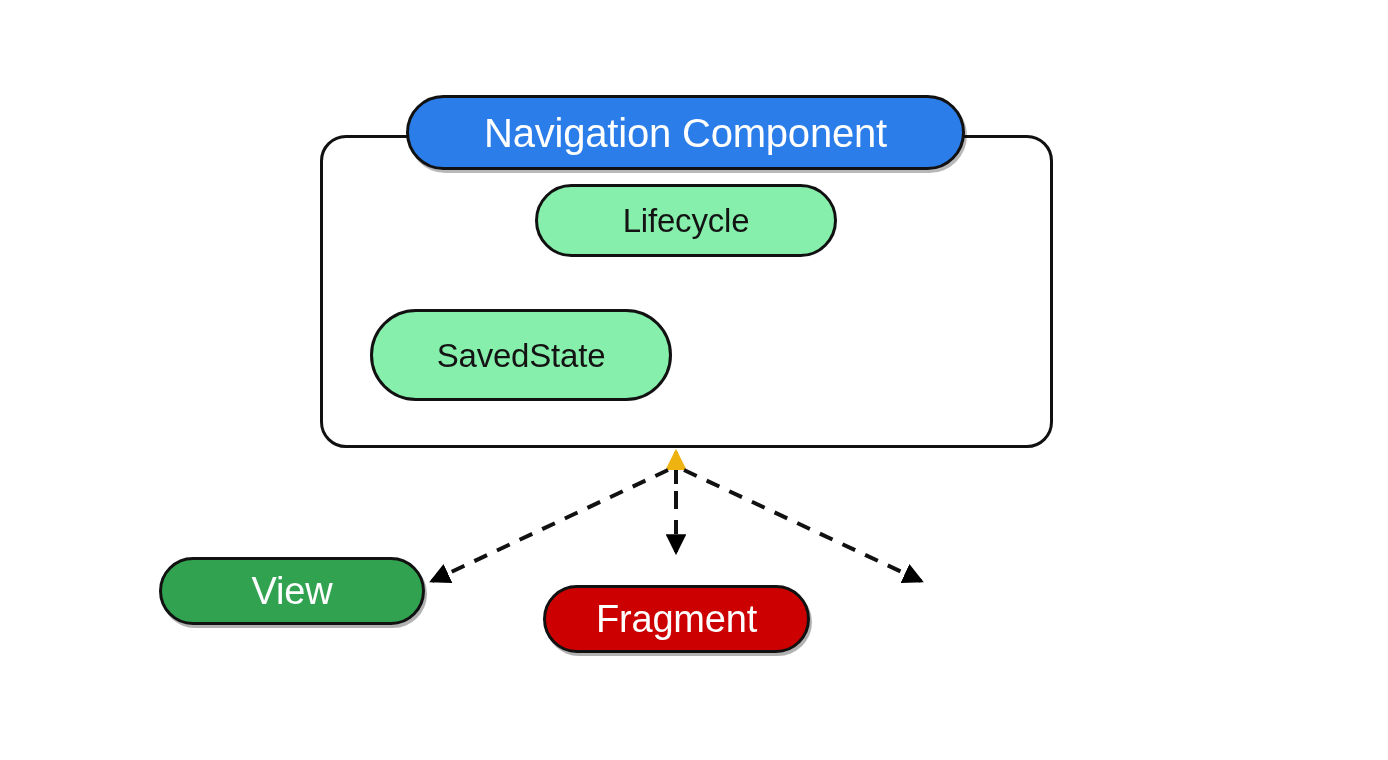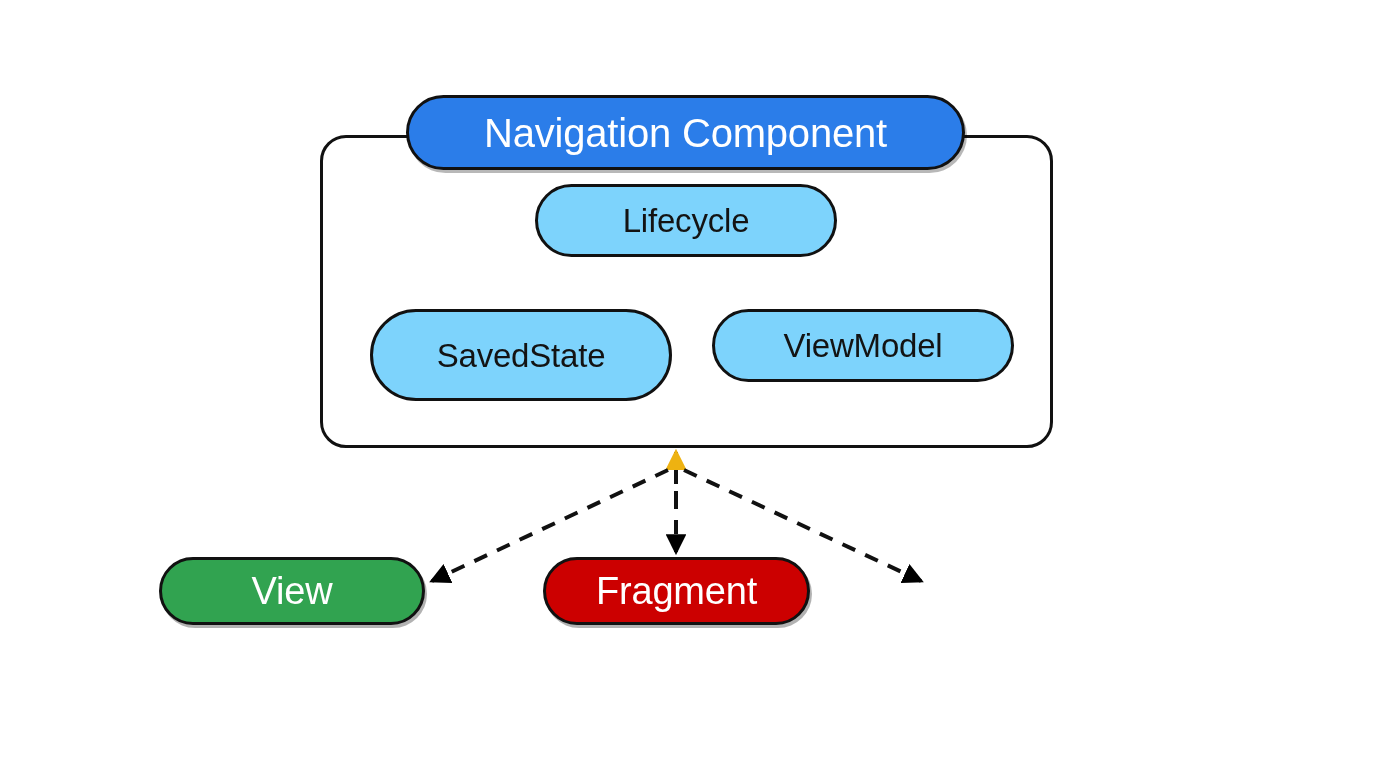--- a/index.html
+++ b/index.html
@@ -43,40 +43,41 @@
     border-radius: 26px;
     background: transparent;
   }
 
   
   .pill {
     border-radius: 999px;
     border: 3px solid #111111;
   }
   .pill-outline {
-    background: #7dd3fc;
+    background: #86efac;
     color: #131313;
   }
 
   .pill-title {
     background: #2b7de9;
     color: #ffffff;
     box-shadow: 2px 3px 0 rgba(0,0,0,0.28);
     align-items: center;
   }
 
   .pill-green {
     background: #31a350;
     color: #ffffff;
     box-shadow: 2px 3px 0 rgba(0,0,0,0.3);
   }
   .pill-red {
     background: #cc0000;
     color: #ffffff;
     box-shadow: 2px 3px 0 rgba(0,0,0,0.3);
+    margin-top: 28px;
   }
   .pill-yellow {
     background: #efc22e;
     color: #131313;
     box-shadow: 2px 3px 0 rgba(0,0,0,0.3);
   }
 
   
   .label {
     display: block;
@@ -136,23 +137,20 @@
   </div>
 
   <div class="node pill pill-outline" style="left:535px; top:184px; width:302px; height:73px;">
     <span class="label label-inner">Lifecycle</span>
   </div>
 
   <div class="node pill pill-outline" style="left:370px; top:309px; width:302px; height:92px;">
     <span class="label label-inner">SavedState</span>
   </div>
 
-  <div class="node pill pill-outline" style="left:712px; top:309px; width:302px; height:73px;">
-    <span class="label label-inner">ViewModel</span>
-  </div>
 
   <div class="node pill pill-green" style="left:159px; top:557px; width:266px; height:68px;">
     <span class="label label-leaf">View</span>
   </div>
 
   <div class="node pill pill-red" style="left:543px; top:557px; width:267px; height:68px;">
     <span class="label label-leaf">Fragment</span>
   </div>
 
 

